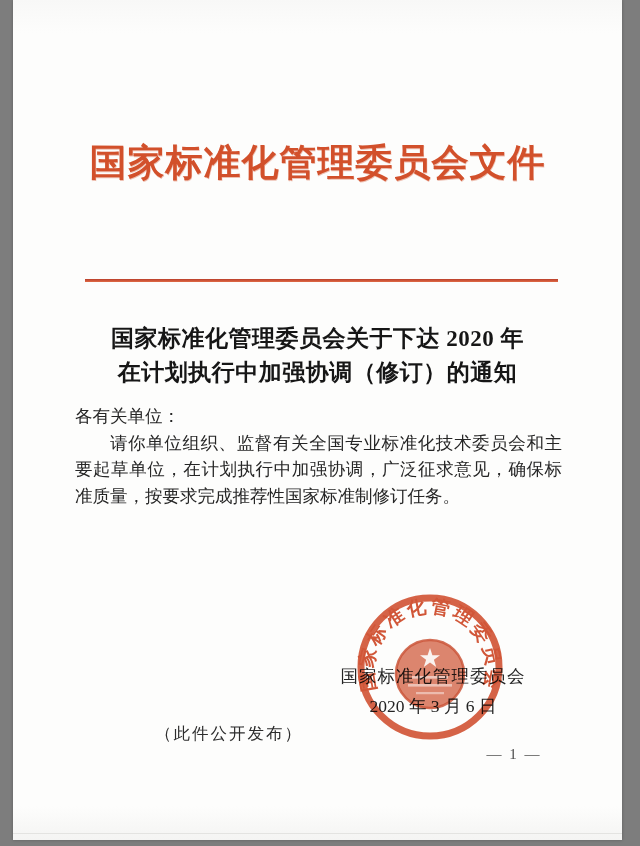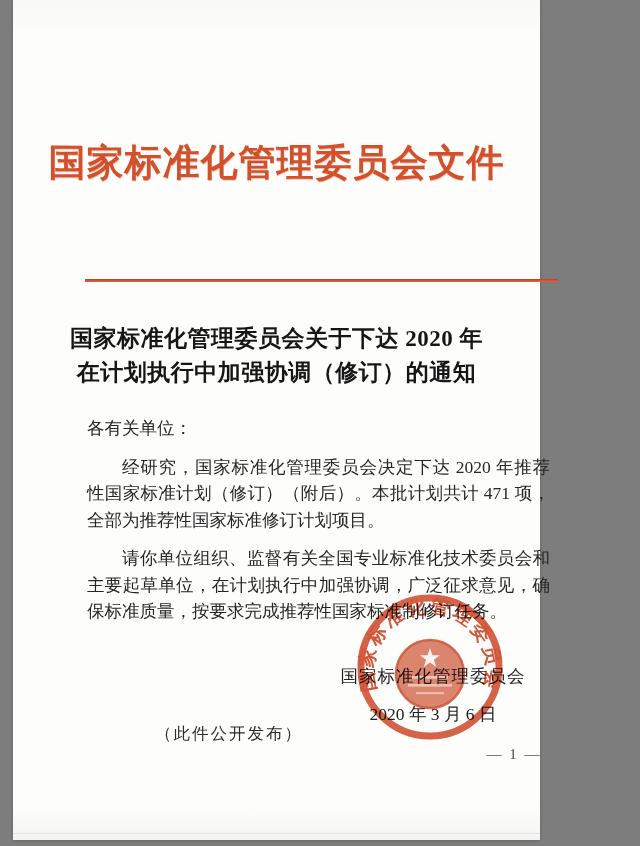--- a/index.html
+++ b/index.html
@@ -2,21 +2,21 @@
 <html><head>
 <meta charset="utf-8">
 <style>
   html,body{margin:0;padding:0;}
   body{
     width:640px;height:846px;position:relative;overflow:hidden;
     background:#7d7d7d;
     font-family:"Liberation Serif","DejaVu Serif",serif;
   }
   .page{
-    position:absolute;left:13px;top:0;width:527px;height:840px;
+    position:absolute;left:13px;top:0;width:609px;height:840px;
     background:linear-gradient(180deg,#f8f8f7 0%,#fdfdfc 4%,#fdfdfc 96%,#f4f4f3 100%);
     box-shadow:0 0 3px rgba(0,0,0,.25);
   }
   .letterhead{
     position:absolute;top:138px;left:0;width:100%;
     text-align:center;
     font-size:37px;font-weight:bold;color:#d2502b;
     letter-spacing:1px;
     text-shadow:0.5px 0.5px 0 rgba(210,80,43,.35);
     white-space:nowrap;
@@ -32,32 +32,32 @@
   .doc-title{
     position:absolute;top:322px;left:0;width:100%;
     text-align:center;font-size:23px;font-weight:bold;color:#161616;
     line-height:34px;letter-spacing:0.5px;
   }
   .body-text{
     position:absolute;top:403px;left:62px;width:487px;
     font-size:17.5px;line-height:26.5px;color:#262626;
     text-align:justify;
   }
-  .body-text p{margin:12px;}
+  .body-text p{margin:0;}
   .body-text p.indent{text-indent:2em;}
   .seal{
     position:absolute;left:342px;top:592px;width:150px;height:150px;
     mix-blend-mode:multiply;opacity:.93;
   }
   .signature-block{
     position:absolute;top:663px;left:310px;width:220px;
     text-align:center;color:#232323;
   }
   .signature-org{font-size:17.5px;line-height:26px;letter-spacing:1px;}
-  .signature-date{font-size:17.5px;line-height:26px;margin-top:12px;}
+  .signature-date{font-size:17.5px;line-height:26px;margin-top:4px;}
   .public-note{
     position:absolute;top:723px;left:110px;
     font-size:16.5px;color:#2c2c2c;letter-spacing:2px;margin-left:32px;
   }
   .page-number{
     position:absolute;top:746px;left:456px;width:90px;
     font-size:15px;color:#4d4d4d;text-align:center;letter-spacing:2px;
   }
   .page-bottom-edge{
     position:absolute;left:0;bottom:6px;width:100%;height:1px;
@@ -74,21 +74,20 @@
 
   <div class="red-rule"></div>
 
   <div class="doc-title">
     <div>国家标准化管理委员会关于下达 2020 年</div>
     <div>在计划执行中加强协调（修订）的通知</div>
   </div>
 
   <div class="body-text">
     <p>各有关单位：</p>
-    <p class="indent">经研究，国家标准化管理委员会决定下达 2020 年推荐性国家标准计划（修订）（附后）。本批计划共计 471 项，全部为推荐性国家标准修订计划项目。</p>
     <p class="indent">请你单位组织、监督有关全国专业标准化技术委员会和主要起草单位，在计划执行中加强协调，广泛征求意见，确保标准质量，按要求完成推荐性国家标准制修订任务。</p>
   </div>
 
   <div class="signature-block">
     <div class="signature-org">国家标准化管理委员会</div>
     <div class="signature-date">2020 年 3 月 6 日</div>
   </div>
 
   <svg class="seal" viewBox="0 0 150 150" xmlns="http://www.w3.org/2000/svg">
     <defs>

